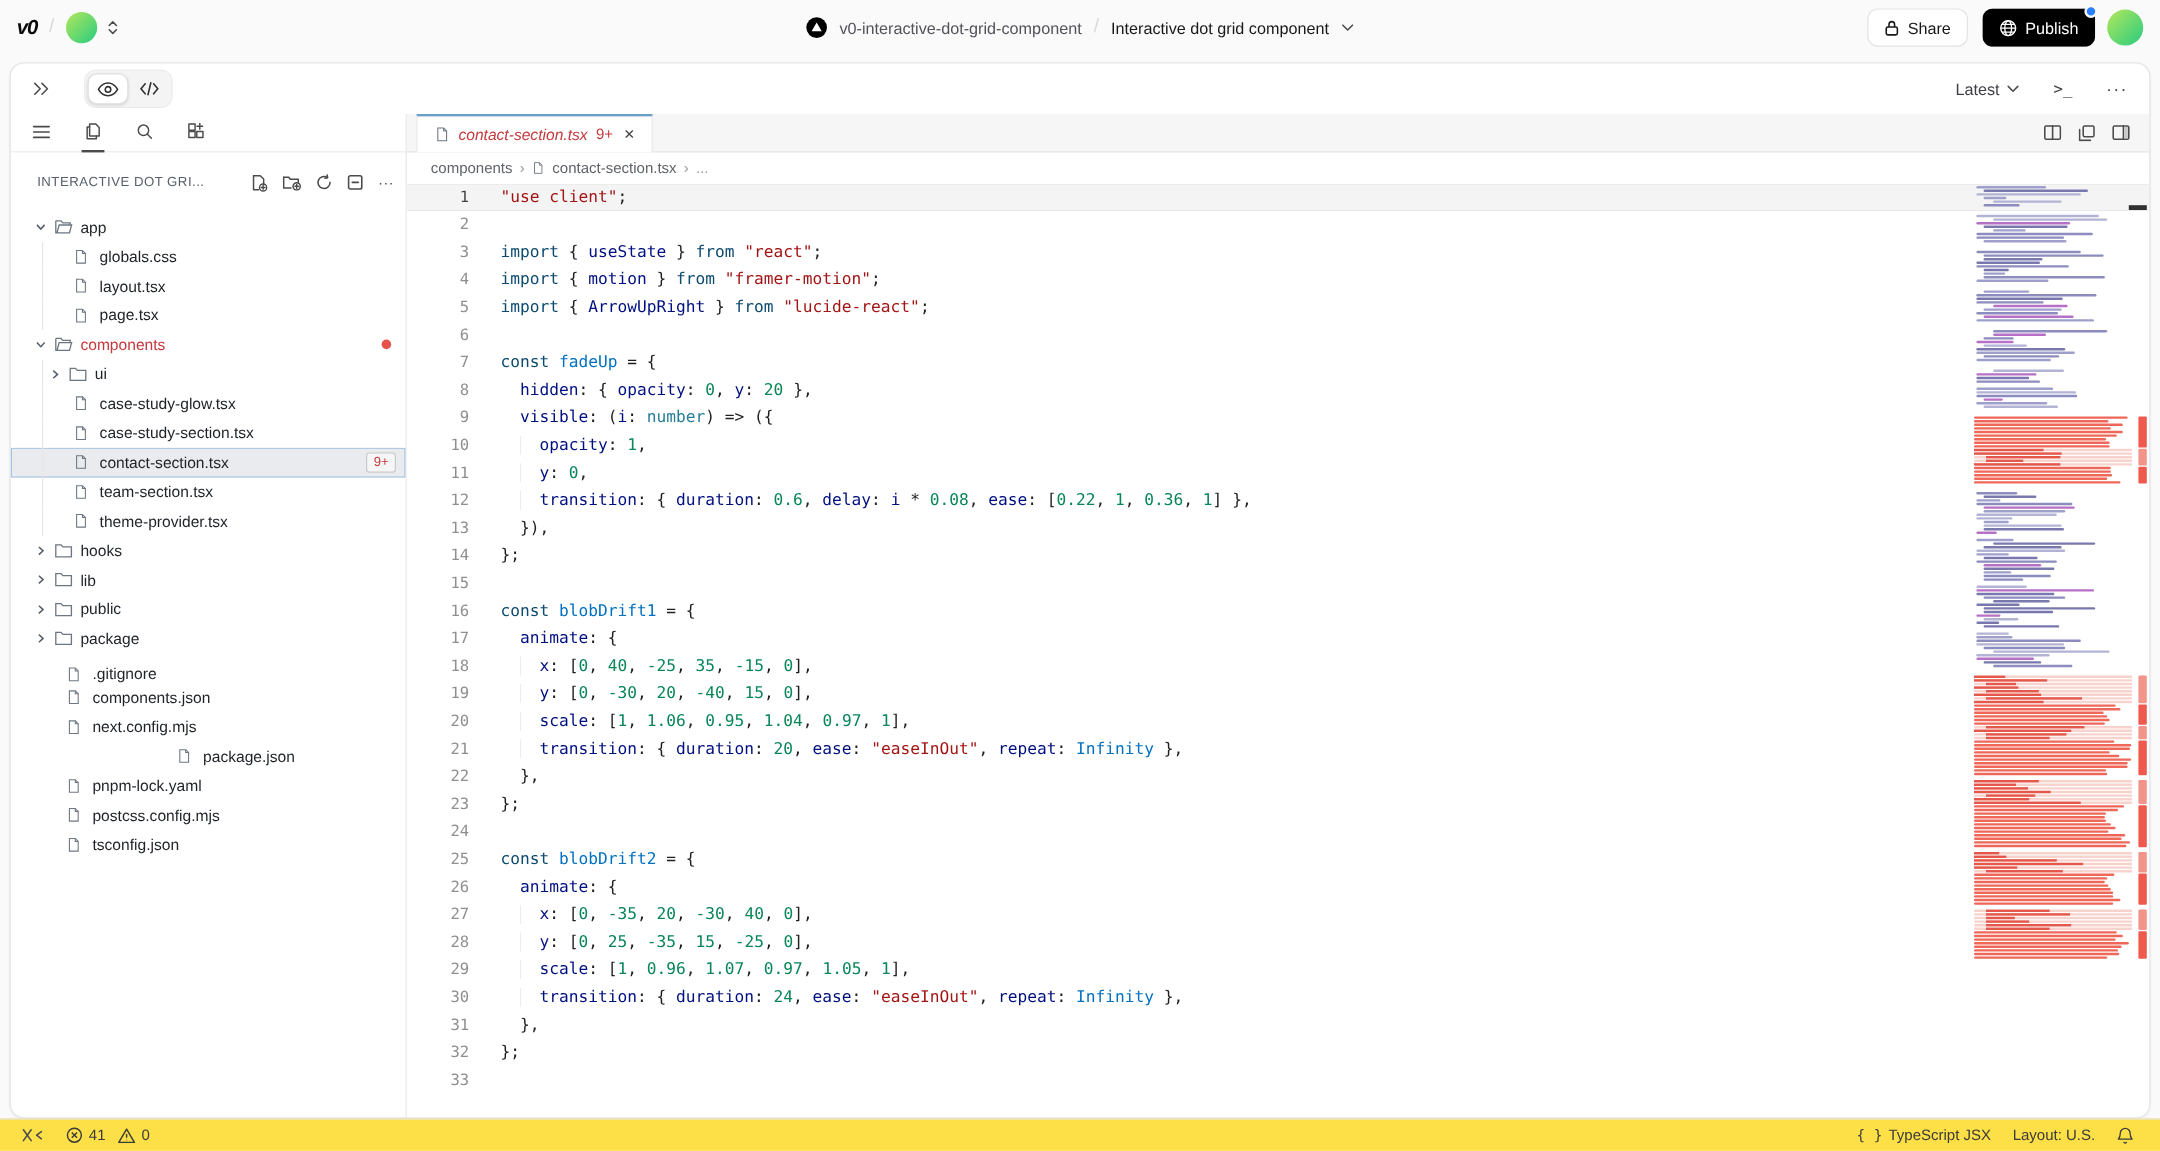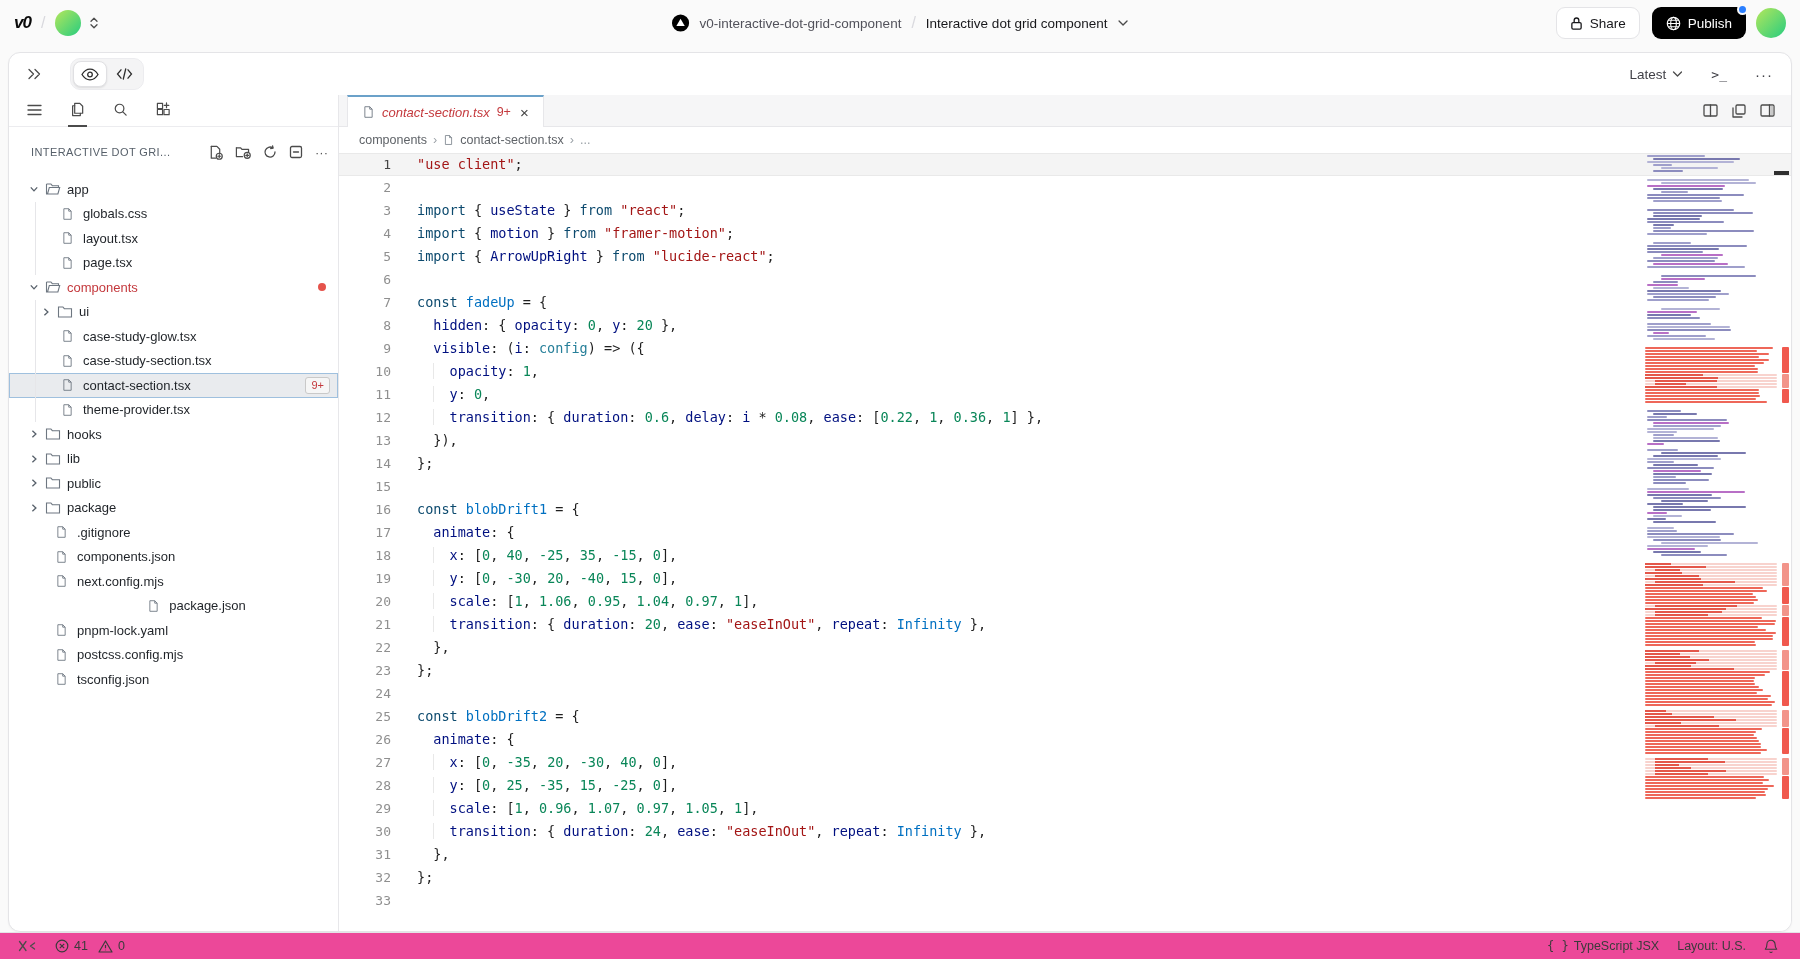--- a/index.html
+++ b/index.html
@@ -84,21 +84,21 @@
   .mm-seg{position:absolute;left:0;right:0;}
   .mm-row{height:2px;margin-bottom:1px;border-radius:1px;}
   .mm-row.rr{background:#f8d3ce;width:100%;}
   .mm-row.rr .rb{height:2px;background:#e4574a;}
   .mm-row.rk{background:#ee6759;}
   .ruler{position:absolute;top:2px;bottom:0;right:0;width:11px;}
   .rm{position:absolute;left:2px;width:7px;border-radius:1px;}
   .mm-dash{position:absolute;right:2px;top:18px;width:15px;height:4px;background:#303030;z-index:5;}
 
   
-  .statusbar{position:absolute;left:0;right:0;bottom:0;height:27px;border-top:1px solid #e4e4e7;display:flex;align-items:center;justify-content:space-between;padding:0 22px 0 18px;font-size:12.5px;color:#3b3b3b;background:#ec4899;}
+  .statusbar{position:absolute;left:0;right:0;bottom:0;height:27px;border-top:1px solid #e4e4e7;display:flex;align-items:center;justify-content:space-between;padding:0 22px 0 18px;font-size:12.5px;color:#3b3b3b;background:#fde047;}
   .st-left,.st-right{display:flex;align-items:center;gap:18px;}
   .st-item{display:flex;align-items:center;gap:5px;cursor:pointer;}
   .braces{font-family:"DejaVu Sans Mono",monospace;font-size:12px;}
 </style>
 </head>
 <body>
 
 <header class="topbar">
   <div class="tb-left">
     <div class="logo">v0</div>
@@ -358,20 +358,30 @@
             <span class="tr-badge">9+</span>
           </div>
           <div class="tree-row" style="padding-left: 52px;">
             <div class="tree-guide"></div>
             <span class="tr-icon">
               <svg width="13" height="14" viewBox="0 0 16 16">
                 <path d="M3.5 1.5 h6 l3 3 v10 h-9 z" fill="none" stroke="#6e7781" stroke-width="1.1"></path>
                 <path d="M9.5 1.5 v3 h3" fill="none" stroke="#6e7781" stroke-width="1.1"></path>
               </svg>
             </span>
+            <span class="tr-label">team-section.tsx</span>
+          </div>
+          <div class="tree-row" style="padding-left: 52px;">
+            <div class="tree-guide"></div>
+            <span class="tr-icon">
+              <svg width="13" height="14" viewBox="0 0 16 16">
+                <path d="M3.5 1.5 h6 l3 3 v10 h-9 z" fill="none" stroke="#6e7781" stroke-width="1.1"></path>
+                <path d="M9.5 1.5 v3 h3" fill="none" stroke="#6e7781" stroke-width="1.1"></path>
+              </svg>
+            </span>
             <span class="tr-label">theme-provider.tsx</span>
           </div>
           <div class="tree-row" style="padding-left: 20px;">
             <span class="tr-chev">
               <svg width="10" height="10" viewBox="0 0 10 10">
                 <path d="M3.4 1.8 L6.9 5 L3.4 8.2" fill="none" stroke="#57606a" stroke-width="1.3"></path>
               </svg>
             </span>
             <span class="tr-icon">
               <svg width="16" height="14" viewBox="0 0 16 14">
@@ -412,21 +422,21 @@
                 <path d="M3.4 1.8 L6.9 5 L3.4 8.2" fill="none" stroke="#57606a" stroke-width="1.3"></path>
               </svg>
             </span>
             <span class="tr-icon">
               <svg width="16" height="14" viewBox="0 0 16 14">
                 <path d="M1.5 2 h4.4 l1.4 1.7 h7.2 V12 H1.5 z" fill="none" stroke="#6e7781" stroke-width="1.1"></path>
               </svg>
             </span>
             <span class="tr-label">package</span>
           </div>
-          <div class="tree-row" style="padding-left: 46px;">
+          <div class="tree-row" style="padding-left: 46px; align-items: flex-end;">
             <span class="tr-icon">
               <svg width="13" height="14" viewBox="0 0 16 16">
                 <path d="M3.5 1.5 h6 l3 3 v10 h-9 z" fill="none" stroke="#6e7781" stroke-width="1.1"></path>
                 <path d="M9.5 1.5 v3 h3" fill="none" stroke="#6e7781" stroke-width="1.1"></path>
               </svg>
             </span>
             <span class="tr-label">.gitignore</span>
           </div>
           <div class="tree-row" style="padding-left: 46px;">
             <span class="tr-icon">
@@ -536,21 +546,21 @@
       <div class="code-wrap">
         <div id="code-lines">
             <div class="code-line current"><span class="gutter">1</span><span class="ct"><span class="tk-str">"use client"</span><span class="tk-plain">;</span></span></div>
             <div class="code-line"><span class="gutter">2</span><span class="ct"></span></div>
             <div class="code-line"><span class="gutter">3</span><span class="ct"><span class="tk-kw">import</span><span class="tk-plain"> { </span><span class="tk-prop">useState</span><span class="tk-plain"> } </span><span class="tk-kw">from</span><span class="tk-plain"> </span><span class="tk-str">"react"</span><span class="tk-plain">;</span></span></div>
             <div class="code-line"><span class="gutter">4</span><span class="ct"><span class="tk-kw">import</span><span class="tk-plain"> { </span><span class="tk-prop">motion</span><span class="tk-plain"> } </span><span class="tk-kw">from</span><span class="tk-plain"> </span><span class="tk-str">"framer-motion"</span><span class="tk-plain">;</span></span></div>
             <div class="code-line"><span class="gutter">5</span><span class="ct"><span class="tk-kw">import</span><span class="tk-plain"> { </span><span class="tk-prop">ArrowUpRight</span><span class="tk-plain"> } </span><span class="tk-kw">from</span><span class="tk-plain"> </span><span class="tk-str">"lucide-react"</span><span class="tk-plain">;</span></span></div>
             <div class="code-line"><span class="gutter">6</span><span class="ct"></span></div>
             <div class="code-line"><span class="gutter">7</span><span class="ct"><span class="tk-kw">const</span><span class="tk-plain"> </span><span class="tk-var">fadeUp</span><span class="tk-plain"> = {</span></span></div>
             <div class="code-line"><span class="gutter">8</span><span class="ct"><span>  </span><span class="tk-prop">hidden</span><span class="tk-plain">: { </span><span class="tk-prop">opacity</span><span class="tk-plain">: </span><span class="tk-num">0</span><span class="tk-plain">, </span><span class="tk-prop">y</span><span class="tk-plain">: </span><span class="tk-num">20</span><span class="tk-plain"> },</span></span></div>
-            <div class="code-line"><span class="gutter">9</span><span class="ct"><span>  </span><span class="tk-prop">visible</span><span class="tk-plain">: (</span><span class="tk-prop">i</span><span class="tk-plain">: </span><span class="tk-type">config</span><span class="tk-plain">) =&gt; ({</span></span></div>
+            <div class="code-line"><span class="gutter">9</span><span class="ct"><span>  </span><span class="tk-prop">visible</span><span class="tk-plain">: (</span><span class="tk-prop">i</span><span class="tk-plain">: </span><span class="tk-type">number</span><span class="tk-plain">) =&gt; ({</span></span></div>
             <div class="code-line"><span class="gutter">10</span><span class="ct"><span>  </span><span class="ig">  </span><span class="tk-prop">opacity</span><span class="tk-plain">: </span><span class="tk-num">1</span><span class="tk-plain">,</span></span></div>
             <div class="code-line"><span class="gutter">11</span><span class="ct"><span>  </span><span class="ig">  </span><span class="tk-prop">y</span><span class="tk-plain">: </span><span class="tk-num">0</span><span class="tk-plain">,</span></span></div>
             <div class="code-line"><span class="gutter">12</span><span class="ct"><span>  </span><span class="ig">  </span><span class="tk-prop">transition</span><span class="tk-plain">: { </span><span class="tk-prop">duration</span><span class="tk-plain">: </span><span class="tk-num">0.6</span><span class="tk-plain">, </span><span class="tk-prop">delay</span><span class="tk-plain">: </span><span class="tk-prop">i</span><span class="tk-plain"> * </span><span class="tk-num">0.08</span><span class="tk-plain">, </span><span class="tk-prop">ease</span><span class="tk-plain">: [</span><span class="tk-num">0.22</span><span class="tk-plain">, </span><span class="tk-num">1</span><span class="tk-plain">, </span><span class="tk-num">0.36</span><span class="tk-plain">, </span><span class="tk-num">1</span><span class="tk-plain">] },</span></span></div>
             <div class="code-line"><span class="gutter">13</span><span class="ct"><span>  </span><span class="tk-plain">}),</span></span></div>
             <div class="code-line"><span class="gutter">14</span><span class="ct"><span class="tk-plain">};</span></span></div>
             <div class="code-line"><span class="gutter">15</span><span class="ct"></span></div>
             <div class="code-line"><span class="gutter">16</span><span class="ct"><span class="tk-kw">const</span><span class="tk-plain"> </span><span class="tk-var">blobDrift1</span><span class="tk-plain"> = {</span></span></div>
             <div class="code-line"><span class="gutter">17</span><span class="ct"><span>  </span><span class="tk-prop">animate</span><span class="tk-plain">: {</span></span></div>
             <div class="code-line"><span class="gutter">18</span><span class="ct"><span>  </span><span class="ig">  </span><span class="tk-prop">x</span><span class="tk-plain">: [</span><span class="tk-num">0</span><span class="tk-plain">, </span><span class="tk-num">40</span><span class="tk-plain">, </span><span class="tk-num">-25</span><span class="tk-plain">, </span><span class="tk-num">35</span><span class="tk-plain">, </span><span class="tk-num">-15</span><span class="tk-plain">, </span><span class="tk-num">0</span><span class="tk-plain">],</span></span></div>
             <div class="code-line"><span class="gutter">19</span><span class="ct"><span>  </span><span class="ig">  </span><span class="tk-prop">y</span><span class="tk-plain">: [</span><span class="tk-num">0</span><span class="tk-plain">, </span><span class="tk-num">-30</span><span class="tk-plain">, </span><span class="tk-num">20</span><span class="tk-plain">, </span><span class="tk-num">-40</span><span class="tk-plain">, </span><span class="tk-num">15</span><span class="tk-plain">, </span><span class="tk-num">0</span><span class="tk-plain">],</span></span></div>

